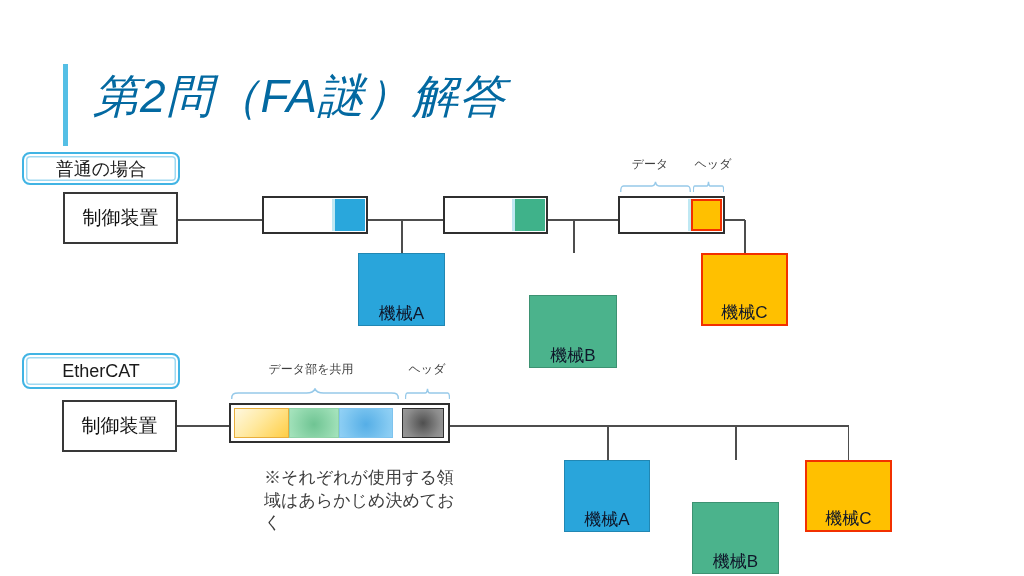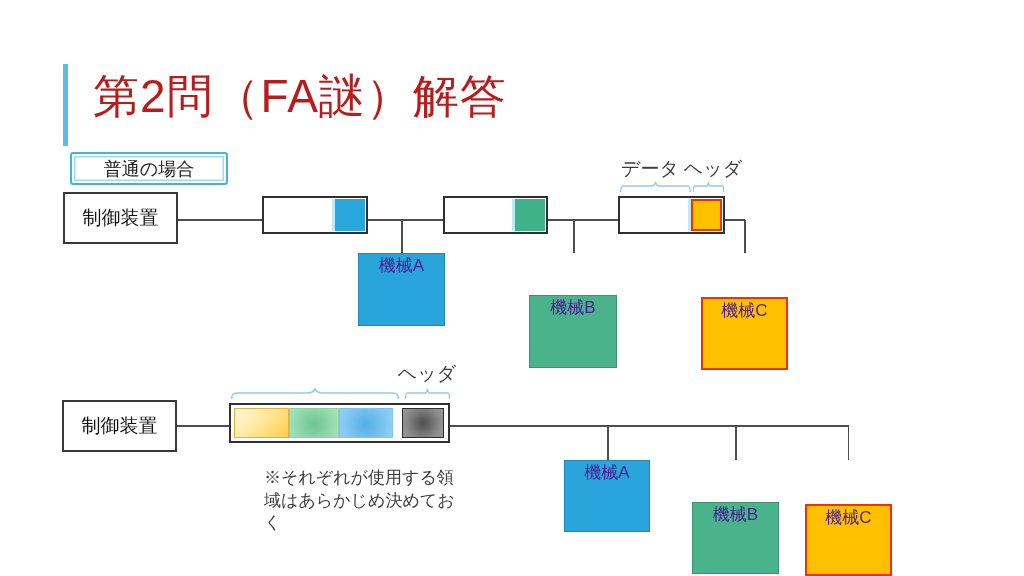--- a/index.html
+++ b/index.html
@@ -2,31 +2,31 @@
 <html><head>
 <meta charset="utf-8">
 <style>
   html,body{margin:0;padding:0;background:#e8e8e8;}
   .slide{
     position:relative;width:1024px;height:576px;background:#ffffff;
     font-family:"Liberation Sans",sans-serif;overflow:hidden;margin:0 auto;
   }
   
   .accent-bar{position:absolute;left:63px;top:64px;width:5px;height:82px;background:#55BFE5;}
-  .page-title{position:absolute;left:93px;top:66px;font-size:46px;color:#b91c1c;white-space:nowrap;letter-spacing:1px;}
+  .page-title{position:absolute;left:93px;top:66px;font-size:46px;color:#0369a1;white-space:nowrap;letter-spacing:1px;font-style:italic;}
   
   .hline,.vline{position:absolute;background:#4d4d4d;}
   .hline{height:1.5px;}
   .vline{width:1.5px;}
   
   .tagbox{
-    position:absolute;background:#fff;border:2px solid #41B4E4;border-radius:3px;
+    position:absolute;background:#fff;border:2px solid #41B4E4;border-radius:8px;
     box-shadow:inset 0 0 0 2px #ffffff, inset 0 0 0 3.5px #9FD9F2;
     display:flex;align-items:center;justify-content:center;
-    font-size:18px;color:#1a1a1a;box-sizing:border-box;white-space:nowrap;margin-left:48px;
+    font-size:18px;color:#1a1a1a;box-sizing:border-box;white-space:nowrap;
   }
   
   .ctrlbox{
     position:absolute;background:#fff;border:2px solid #383838;
     display:flex;align-items:center;justify-content:center;
     font-size:19px;color:#111;box-sizing:border-box;white-space:nowrap;
   }
   
   .packet{
     position:absolute;background:#fff;border:2px solid #2f2f2f;
@@ -43,29 +43,29 @@
     position:absolute;background:#fff;border:2px solid #2f2f2f;
     display:flex;padding:3px;box-sizing:border-box;align-items:stretch;
   }
   .seg{box-sizing:border-box;}
   .seg-yellow{flex:0 0 55px;background:linear-gradient(135deg,#FFF8E0 0%,#FFE9A0 45%,#FFCE45 100%);border:1px solid #E8AE3C;}
   .seg-green{flex:0 0 50px;background:radial-gradient(circle at 50% 55%,#6FC493 0%,#9ADDB4 75%,#A8E4BE 100%);border:1px solid #8FD2A8;}
   .seg-blue{flex:0 0 54px;background:radial-gradient(circle at 50% 55%,#55AEE6 0%,#85CAF2 75%,#93D1F5 100%);border:1px solid #7EC3EE;}
   .seg-gray{flex:0 0 42px;margin-left:9px;background:radial-gradient(circle at 50% 50%,#4F4F4F 0%,#8C8C8C 70%,#9A9A9A 100%);border:1px solid #2e2e2e;}
   
   .machine{
-    position:absolute;display:flex;align-items:flex-start;justify-content:center;
-    font-size:17px;color:#4c1d95;box-sizing:border-box;white-space:nowrap;
+    position:absolute;display:flex;align-items:flex-end;justify-content:center;
+    font-size:17px;color:#0f172a;box-sizing:border-box;white-space:nowrap;
     border:1px solid rgba(0,0,0,0.18);
   }
   .m-blue{background:#29A5DB;}
   .m-green{background:#4BB38C;margin-top:42px;}
-  .m-orange{background:#FFC000;border:2.5px solid #F23000;margin-top:44px;}
+  .m-orange{background:#FFC000;border:2.5px solid #F23000;}
   
-  .lbl{position:absolute;font-size:19px;color:#3d3d3d;white-space:nowrap;transform:translateX(-50%);}
+  .lbl{position:absolute;font-size:12px;color:#3d3d3d;white-space:nowrap;transform:translateX(-50%);}
   .brace{position:absolute;height:11px;}
   .note{
     position:absolute;left:264px;top:467px;width:196px;
     font-size:17px;line-height:22.5px;color:#3c3c3c;
   }
 </style>
 </head>
 <body>
 
 <div class="slide">
@@ -114,37 +114,41 @@
   <div class="machine m-blue" style="left:358px;top:253px;width:87px;height:73px;">
     <span>機械A</span>
   </div>
   <div class="machine m-green" style="left:529px;top:253px;width:88px;height:73px;">
     <span>機械B</span>
   </div>
   <div class="machine m-orange" style="left:701px;top:253px;width:87px;height:73px;">
     <span>機械C</span>
   </div>
 
+  <div class="tagbox" style="left:22px;top:353px;width:158px;height:36px;">
+    <span>EtherCAT</span>
+  </div>
 
   <div class="ctrlbox" style="left:62px;top:400px;width:115px;height:52px;">
     <span>制御装置</span>
   </div>
 
   <div class="hline" style="left:177px;top:425px;width:672px;"></div>
   <div class="vline" style="left:607px;top:426px;height:34px;"></div>
   <div class="vline" style="left:735px;top:426px;height:34px;"></div>
   <div class="vline" style="left:847.5px;top:426px;height:34px;"></div>
 
   <div class="epacket" style="left:229px;top:403px;width:221px;height:40px;">
     <div class="seg seg-yellow"></div>
     <div class="seg seg-green"></div>
     <div class="seg seg-blue"></div>
     <div class="seg seg-gray"></div>
   </div>
 
+  <div class="lbl" style="left:311px;top:361px;">データ部を共用</div>
   <div class="lbl" style="left:427px;top:361px;">ヘッダ</div>
   <svg class="brace" style="left:230px;top:388px;width:170px;" viewBox="0 0 100 10" preserveAspectRatio="none">
     <path d="M1,10 C1,5.5 2,4.5 5,4.5 L45,4.5 C48,4.5 49.3,3.5 50,0.8 C50.7,3.5 52,4.5 55,4.5 L95,4.5 C98,4.5 99,5.5 99,10" fill="none" stroke="#96C9E9" stroke-width="1.4" vector-effect="non-scaling-stroke"></path>
   </svg>
   <svg class="brace" style="left:405px;top:388px;width:45px;" viewBox="0 0 100 10" preserveAspectRatio="none">
     <path d="M1,10 C1,5.5 2,4.5 5,4.5 L45,4.5 C48,4.5 49.3,3.5 50,0.8 C50.7,3.5 52,4.5 55,4.5 L95,4.5 C98,4.5 99,5.5 99,10" fill="none" stroke="#96C9E9" stroke-width="1.4" vector-effect="non-scaling-stroke"></path>
   </svg>
 
   <div class="note">※それぞれが使用する領域はあらかじめ決めておく</div>
 

